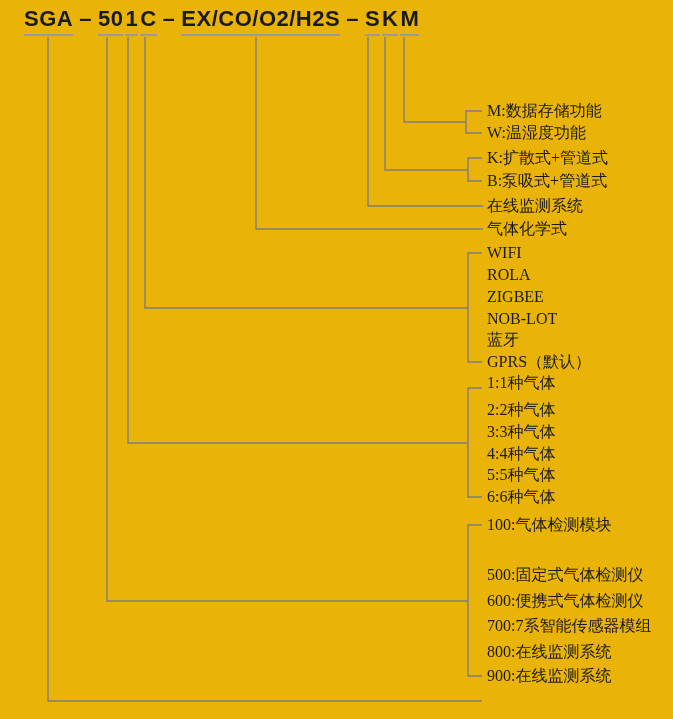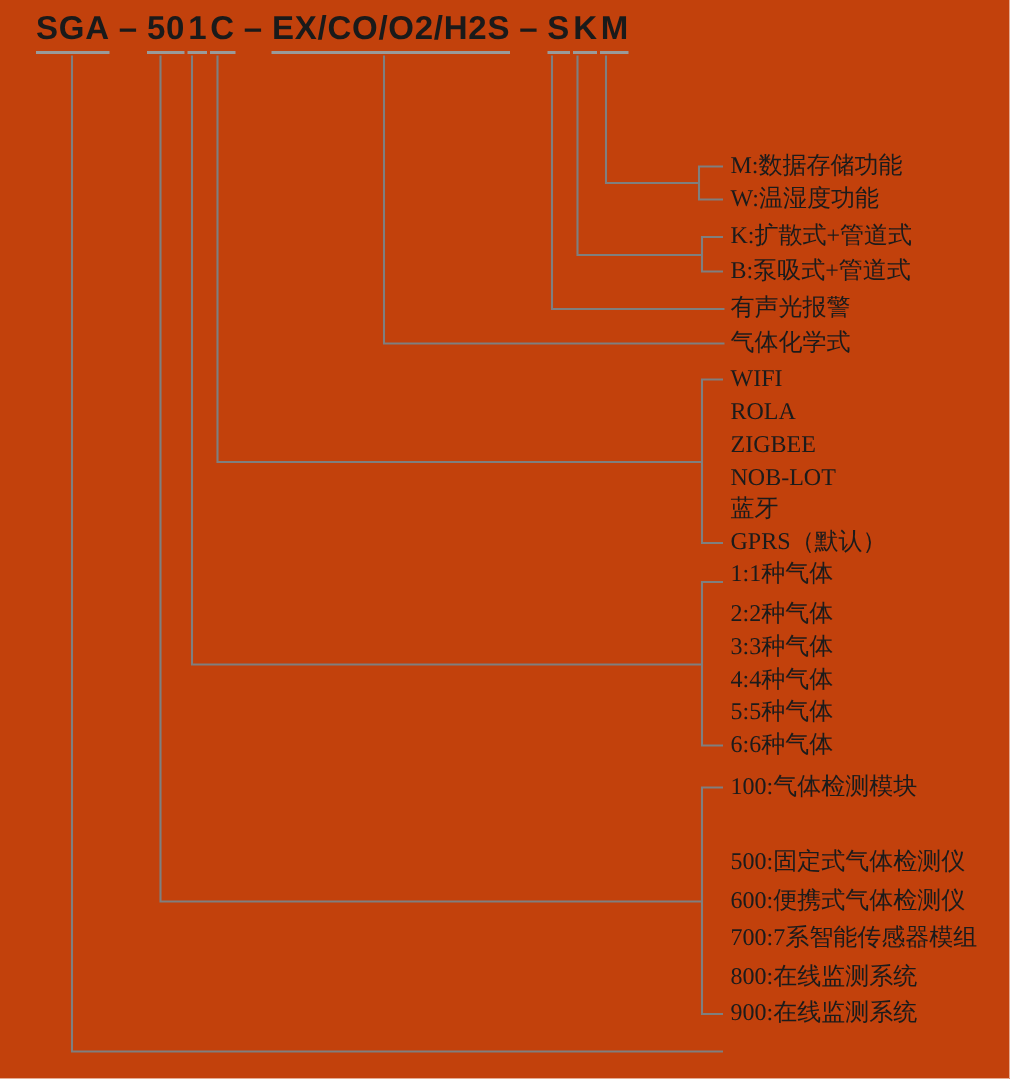--- a/index.html
+++ b/index.html
@@ -4,21 +4,21 @@
 <style>
   html, body {
     margin: 0;
     padding: 0;
     background: #ffffff;
   }
   #stage {
     position: relative;
     width: 673px;
     height: 719px;
-    background: #c2410c;
+    background: #eab308;
     overflow: hidden;
     font-family: "Liberation Serif", serif;
   }
   
   #model-code {
     position: absolute;
     left: 23px;
     top: 6px;
     font-family: "Liberation Sans", sans-serif;
     font-weight: bold;
@@ -89,21 +89,21 @@
 
     <path d="M48 37 V701 H482"></path>
   </svg>
 
   <div class="lbl" style="top:122px">W:温湿度功能</div>
   <div class="lbl" style="top:100px">M:数据存储功能</div>
 
   <div class="lbl" style="top:170px">B:泵吸式+管道式</div>
   <div class="lbl" style="top:147px">K:扩散式+管道式</div>
 
-  <div class="lbl" style="top:195px">有声光报警</div>
+  <div class="lbl" style="top:195px">在线监测系统</div>
   <div class="lbl" style="top:218px">气体化学式</div>
 
   <div class="lbl" style="top:242px">WIFI</div>
   <div class="lbl" style="top:264px">ROLA</div>
   <div class="lbl" style="top:286px">ZIGBEE</div>
   <div class="lbl" style="top:308px">NOB-LOT</div>
   <div class="lbl" style="top:329px">蓝牙</div>
   <div class="lbl" style="top:351px">GPRS（默认）</div>
 
   <div class="lbl" style="top:372px">1:1种气体</div>

